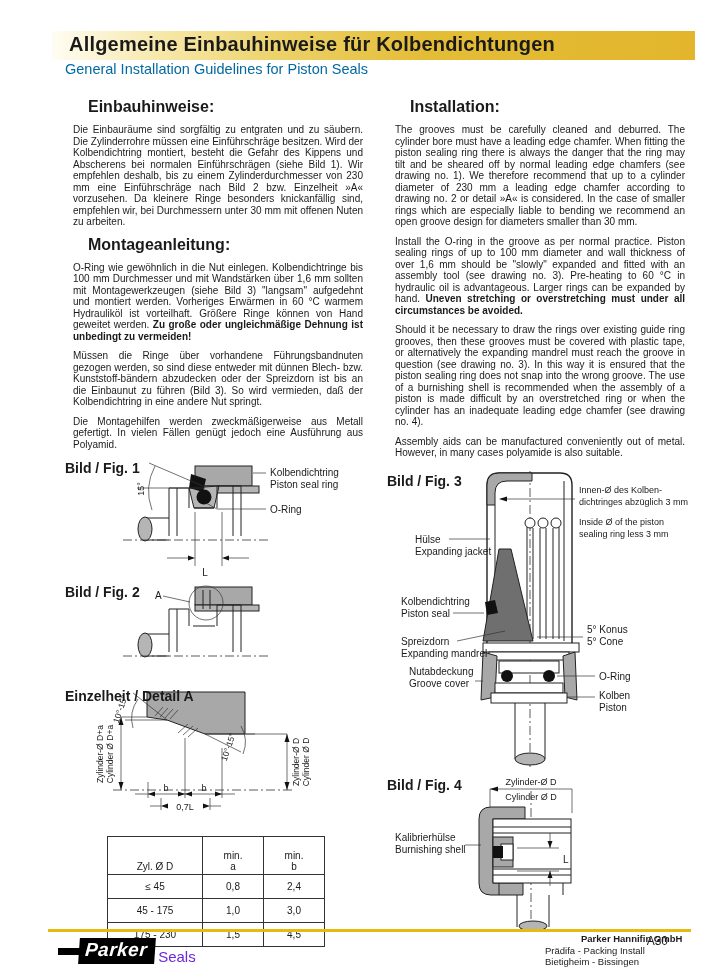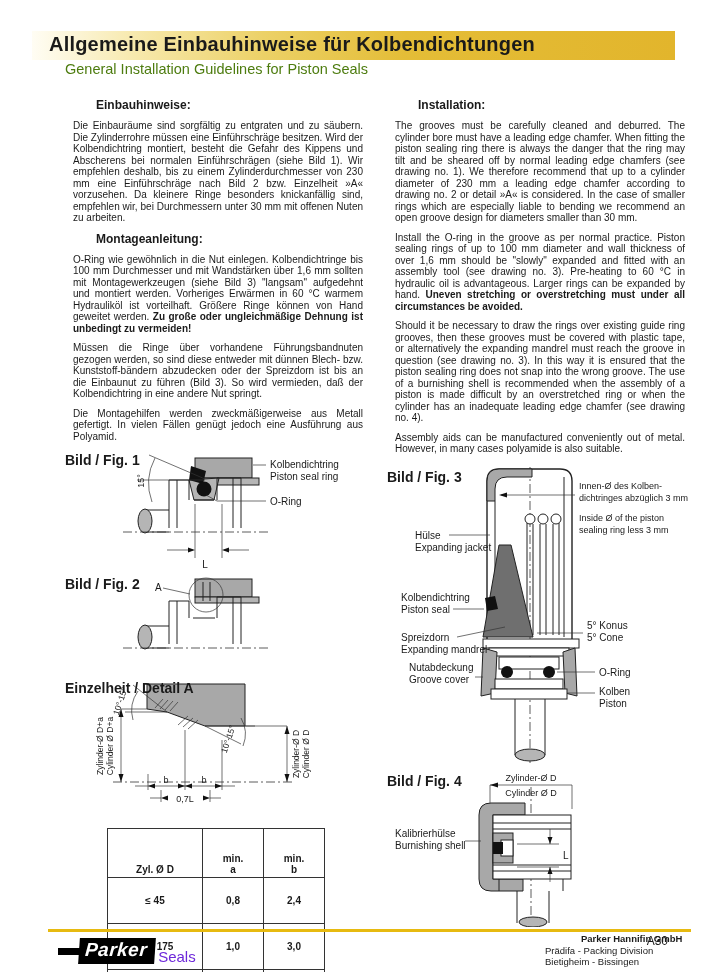--- a/index.html
+++ b/index.html
@@ -1,47 +1,47 @@
 <!DOCTYPE html>
 <html><head>
 <meta charset="utf-8">
 <style>
   html,body{margin:0;padding:0;background:#e8e8e8;}
   .page{position:relative;width:720px;height:972px;background:#ffffff;overflow:hidden;
         font-family:"Liberation Sans","DejaVu Sans",sans-serif;color:#1a1a1a;}
   
-  .title-band{position:absolute;left:32px;top:31px;width:643px;height:29px;
+  .title-band{position:absolute;left:52px;top:31px;width:643px;height:29px;
     background:linear-gradient(90deg,#fffdf4 0%,#f7e9ad 16%,#ecd express 0,#ecd167 36%,#e4bd37 58%,#e2b52c 100%);}
   .title-band{background:linear-gradient(90deg,#fffdf4 0%,#f7e9ad 16%,#ecd167 36%,#e4bd37 58%,#e2b52c 100%);}
   .title{position:absolute;left:17px;top:2px;font-size:20px;font-weight:bold;letter-spacing:.2px;white-space:nowrap;}
-  .subtitle{position:absolute;left:65px;top:61px;font-size:14.5px;color:#4d7c0f;}
+  .subtitle{position:absolute;left:65px;top:61px;font-size:14.5px;color:#0369a1;}
   
   .columns{position:absolute;left:65px;top:95px;width:628px;display:grid;grid-template-columns:306px 306px;column-gap:16px;}
   .col{position:relative;}
-  h3.sec{font-size:12px;font-weight:bold;margin:3px 0 2px 8px;padding-left:23px;}
+  h3.sec{font-size:16px;font-weight:bold;margin:3px 0 2px 0;padding-left:23px;}
   p.body{font-size:10px;line-height:11.5px;text-align:justify;margin:8px;}
   p.body b{font-weight:bold;}
   .fig{position:relative;}
   .figcap{position:absolute;left:0;top:2px;font-size:14px;font-weight:bold;white-space:nowrap;}
   svg{display:block;}
   svg text{font-family:"Liberation Sans","DejaVu Sans",sans-serif;font-size:10px;fill:#1a1a1a;}
   svg .sm{font-size:9px;}
   svg .xs{font-size:8.5px;}
   .ln{stroke:#222;stroke-width:1;fill:none;}
   .ln2{stroke:#222;stroke-width:1.4;fill:none;}
   .thin{stroke:#333;stroke-width:.7;fill:none;}
   .cl{stroke:#333;stroke-width:.8;fill:none;stroke-dasharray:9 3 2 3;}
   .gray{fill:#a8a8a8;stroke:#222;stroke-width:1;}
   .gray2{fill:#b5b5b5;stroke:#222;stroke-width:1;}
   .dgray{fill:#6f6f6f;stroke:#222;stroke-width:1;}
   .blk{fill:#111;stroke:none;}
   .wht{fill:#fff;stroke:#222;stroke-width:1;}
   
   table.dim{border-collapse:collapse;margin:6px 0 0 42px;}
-  table.dim td{border:1px solid #333;font-size:10px;text-align:center;padding:17px 4px;font-weight:bold;}
+  table.dim td{border:1px solid #333;font-size:10px;text-align:center;padding:6px 4px;}
   table.dim .h{height:29px;vertical-align:bottom;padding-bottom:2px;}
   table.dim .c1{width:86px;} table.dim .c2{width:52px;} table.dim .c3{width:52px;}
   table.dim .r{height:17px;}
   
   .rule{position:absolute;left:48px;top:929px;width:643px;height:3px;background:#e7ba10;}
   .logo{position:absolute;left:58px;top:938px;display:flex;align-items:center;}
   .logo-dash{display:inline-block;width:22px;height:7px;background:#000;margin-right:-1px;}
   .logo-box{display:inline-block;background:#000;color:#fff;font-weight:bold;font-style:italic;
     font-size:19px;padding:1px 8px 3px 6px;letter-spacing:.5px;transform:skewX(-4deg);}
   .logo-seals{font-size:15px;color:#6d28d9;margin-left:3px;position:relative;top:5px;}
@@ -302,17 +302,17 @@
 
   <div class="rule"></div>
   <div class="pageno">A30</div>
   <div class="logo">
     <span class="logo-dash"></span>
     <span class="logo-box">Parker</span>
     <span class="logo-seals">Seals</span>
   </div>
   <div class="company">
     <div class="b">Parker Hannifin GmbH</div>
-    <div>Prädifa - Packing Division</div>
+    <div>Prädifa - Packing Install</div>
     <div>Bietigheim - Bissingen</div>
   </div>
 
 </div>
 
 </body></html>

